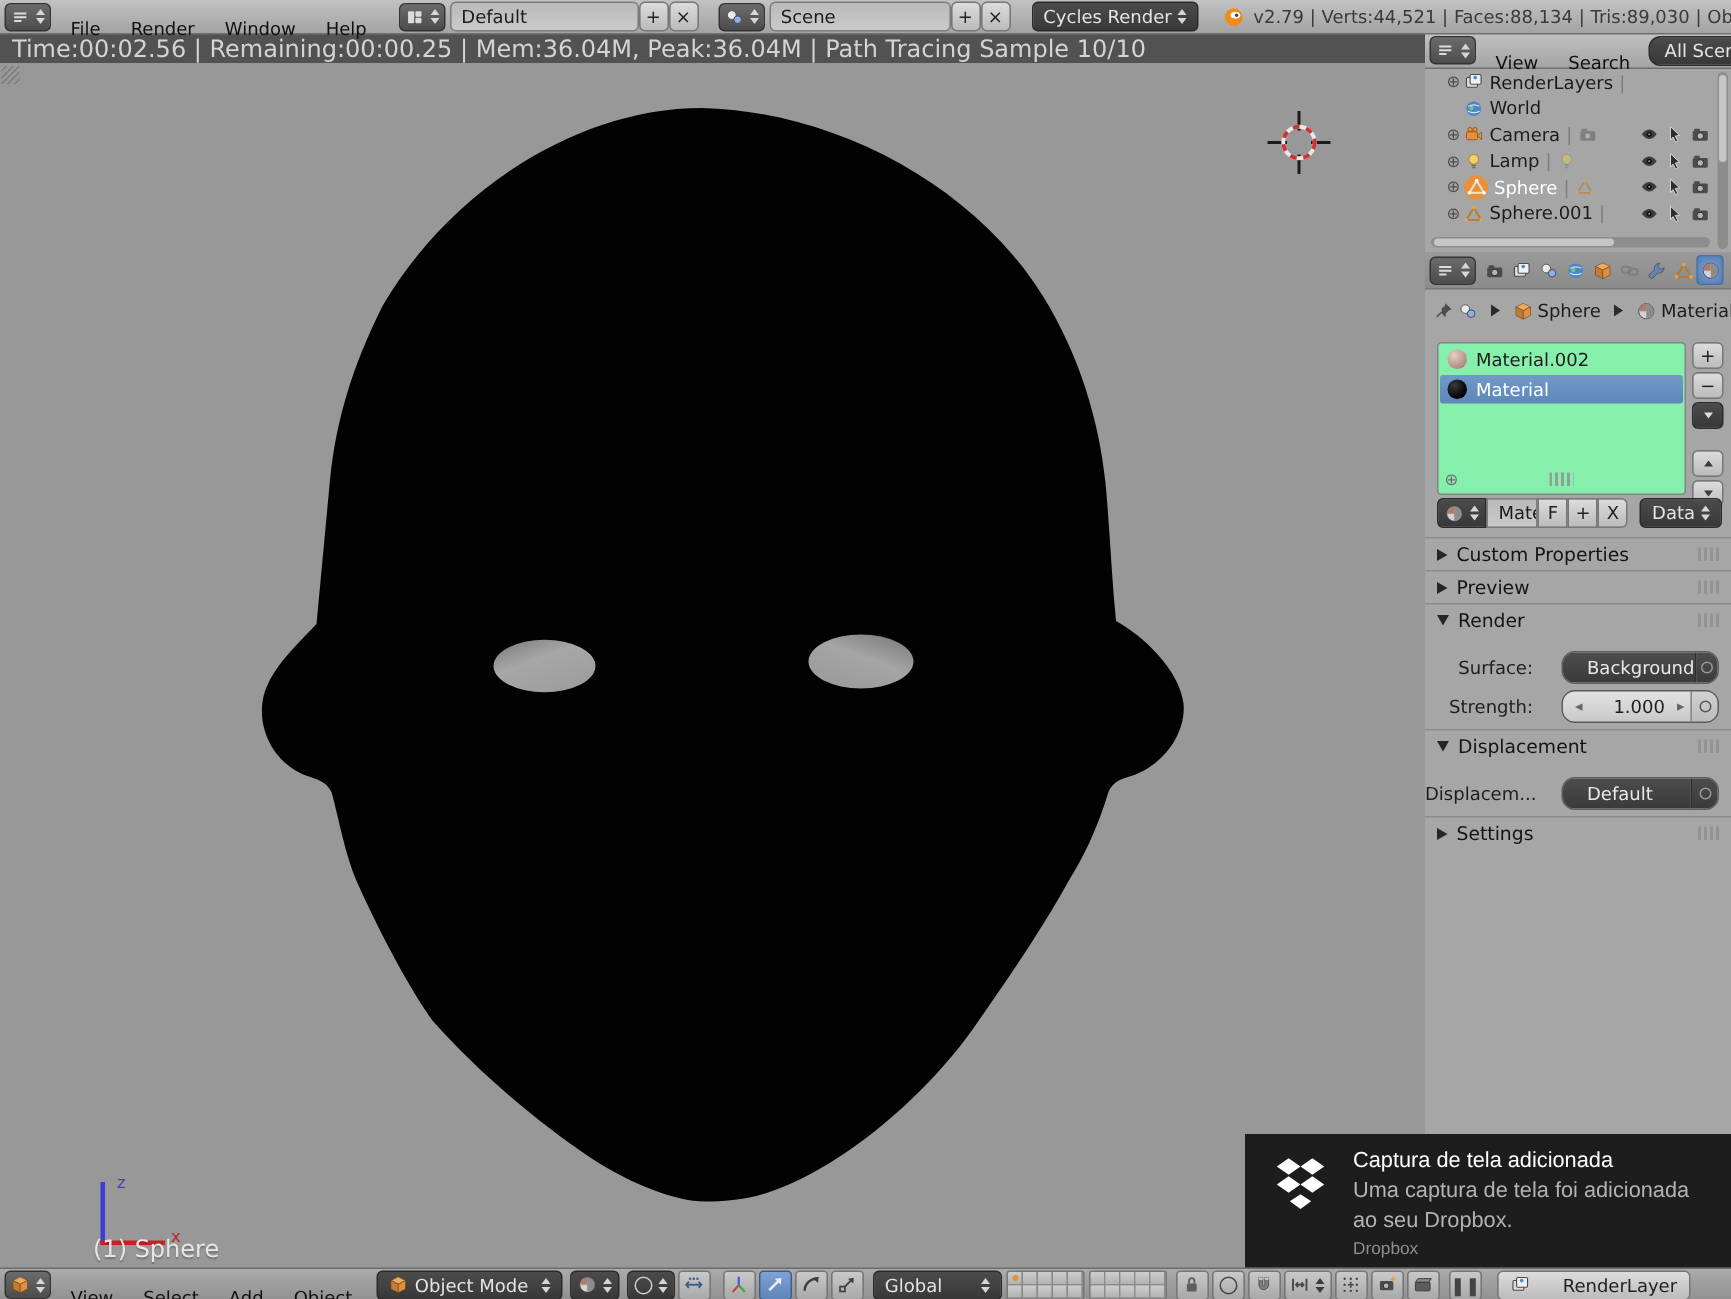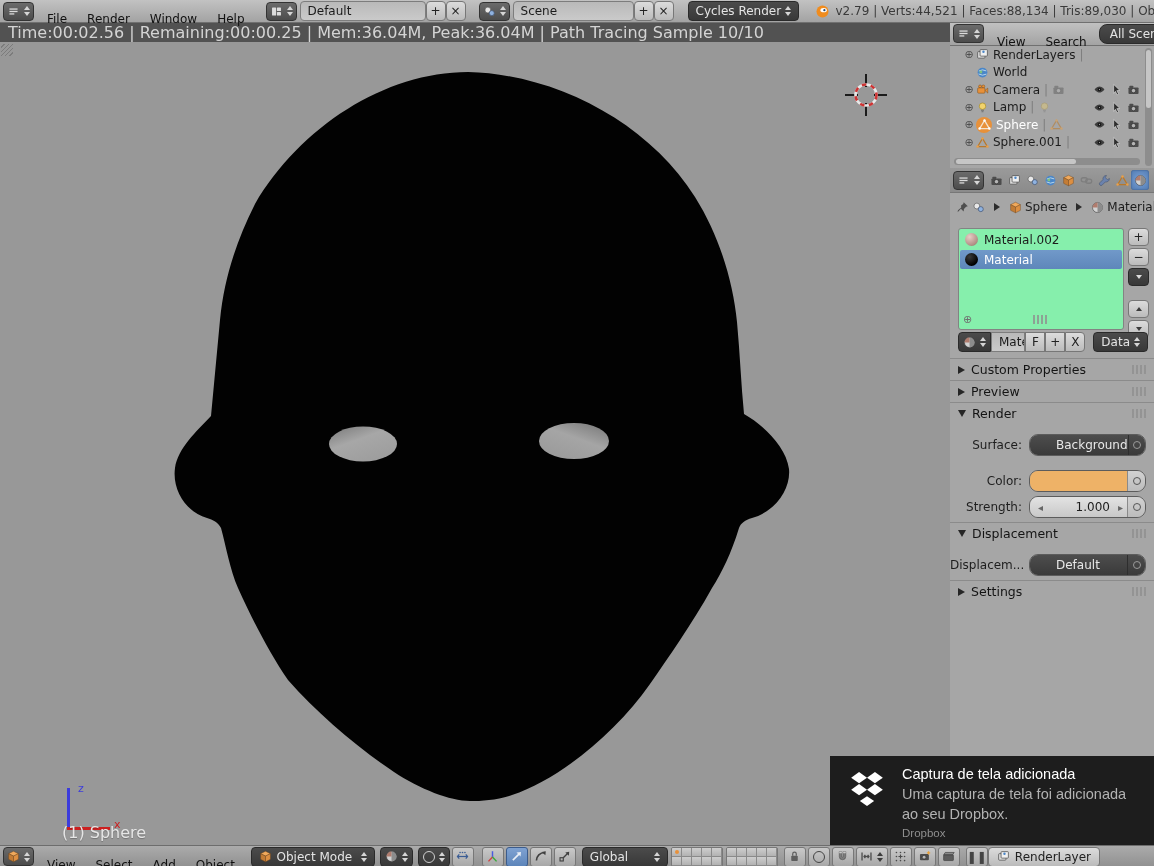--- a/index.html
+++ b/index.html
@@ -71,23 +71,23 @@
   .list-btns{position:absolute;left:178px;top:60px;display:flex;flex-direction:column;gap:2px;}
   .list-btns .btn-light{height:16px;width:19px;}
   .db-row{position:absolute;left:8px;top:164px;width:190px;display:flex;align-items:center;gap:0px;}
   .panel-h{position:relative;display:flex;align-items:center;height:21px;border-top:1px solid #8b8b8b;padding-left:8px;gap:6px;}
   .panel-h .tri{width:0;height:0;}
   .tri.closed{border-top:4.5px solid transparent;border-bottom:4.5px solid transparent;border-left:7px solid #262626;}
   .tri.open{border-left:4.5px solid transparent;border-right:4.5px solid transparent;border-top:7px solid #262626;}
   .panel-h .t{font-size:12.5px;color:#141414;}
   .panel-h .grip{position:absolute;right:6px;}
   .prow{display:flex;align-items:center;margin:4px 8px 4px 0;}
-  .prow .plab{width:72px;text-align:right;padding-right:7px;color:#1e1e1e;flex:0 0 auto;}
+  .prow .plab{width:72px;text-align:right;padding-right:19px;color:#1e1e1e;flex:0 0 auto;}
   .wpill{flex:1;display:flex;align-items:center;height:20px;border-radius:9px;overflow:hidden;border:1px solid #5c5c5c;}
-  .wpill .main{flex:1;display:flex;align-items:center;height:100%;background:linear-gradient(#4d4d4d,#3a3a3a);color:#e8e8e8;padding-left:26px;}
+  .wpill .main{flex:1;display:flex;align-items:center;height:100%;background:linear-gradient(#4d4d4d,#3a3a3a);color:#e8e8e8;padding-left:16px;}
   .wpill .sock{width:17px;height:100%;background:linear-gradient(#4d4d4d,#3a3a3a);border-left:1px solid #2e2e2e;display:flex;align-items:center;justify-content:center;}
   .wpill .sock::after{content:"";width:6px;height:6px;border:1px solid #9a9a9a;border-radius:50%;}
   .wpill.light .main{background:linear-gradient(#e3e3e3,#c8c8c8);color:#1d1d1d;}
   .wpill.light .sock{background:linear-gradient(#d2d2d2,#bcbcbc);border-left:1px solid #8a8a8a;}
   .wpill.light .sock::after{border-color:#555;}
   .slider-val{flex:1;text-align:right;padding-right:4px;color:#1d1d1d;}
   .sarr{color:#666;font-size:10px;padding:0 4px;}
   
   .footer{position:absolute;left:0;top:845px;width:1154px;height:21px;background:linear-gradient(#ababab,#909090);
        border-top:1px solid #6d6d6d;display:flex;align-items:center;z-index:3;}
@@ -674,27 +674,20 @@
 
       <div class="prow" style="margin-top:10px">
         <span class="plab">Surface:</span>
         <div class="wpill">
           <span class="main">
               <span>Background</span>
             </span>
           <span class="sock"></span>
         </div>
       </div>
-      <div class="prow" style="margin-top:14px">
-        <span class="plab">Color:</span>
-        <div class="wpill light">
-          <span class="main" style="background: rgb(238, 178, 103);"></span>
-          <span class="sock"></span>
-        </div>
-      </div>
       <div class="prow">
         <span class="plab">Strength:</span>
         <div class="wpill light">
           <span class="main" style="padding-left:4px">
             <span class="sarr">◂</span>
             <span class="slider-val">1.000</span>
             <span class="sarr">▸</span>
           </span>
           <span class="sock"></span>
         </div>
@@ -851,21 +844,21 @@
         <svg class="ic sm">
           <use href="#sym-camplus"></use>
         </svg>
       </div>
     <div class="fbtn">
         <svg class="ic sm">
           <use href="#sym-clapper"></use>
         </svg>
       </div>
     <div class="fbtn" style="margin-left:6px;font-weight:bold;color:#444">❚❚</div>
-    <div class="btn-light" style="margin-left:0;padding:0 8px;gap:5px">
+    <div class="btn-light" style="margin-left:10px;padding:0 8px;gap:22px">
       <svg class="ic sm">
           <use href="#sym-layers"></use>
         </svg>
       <span>RenderLayer</span>
     </div>
 
   </div>
 
   <div class="notif">
     <svg width="38" height="36" style="margin-top:6px">

